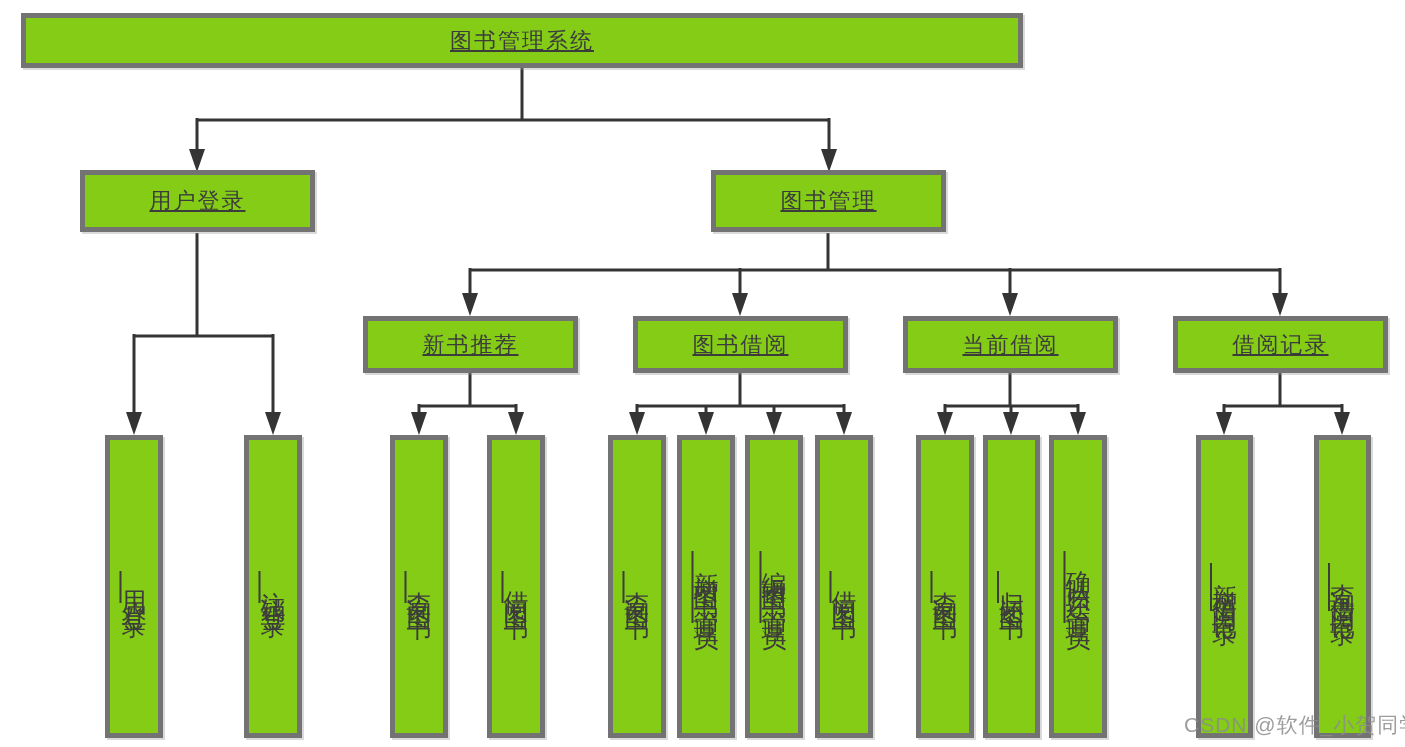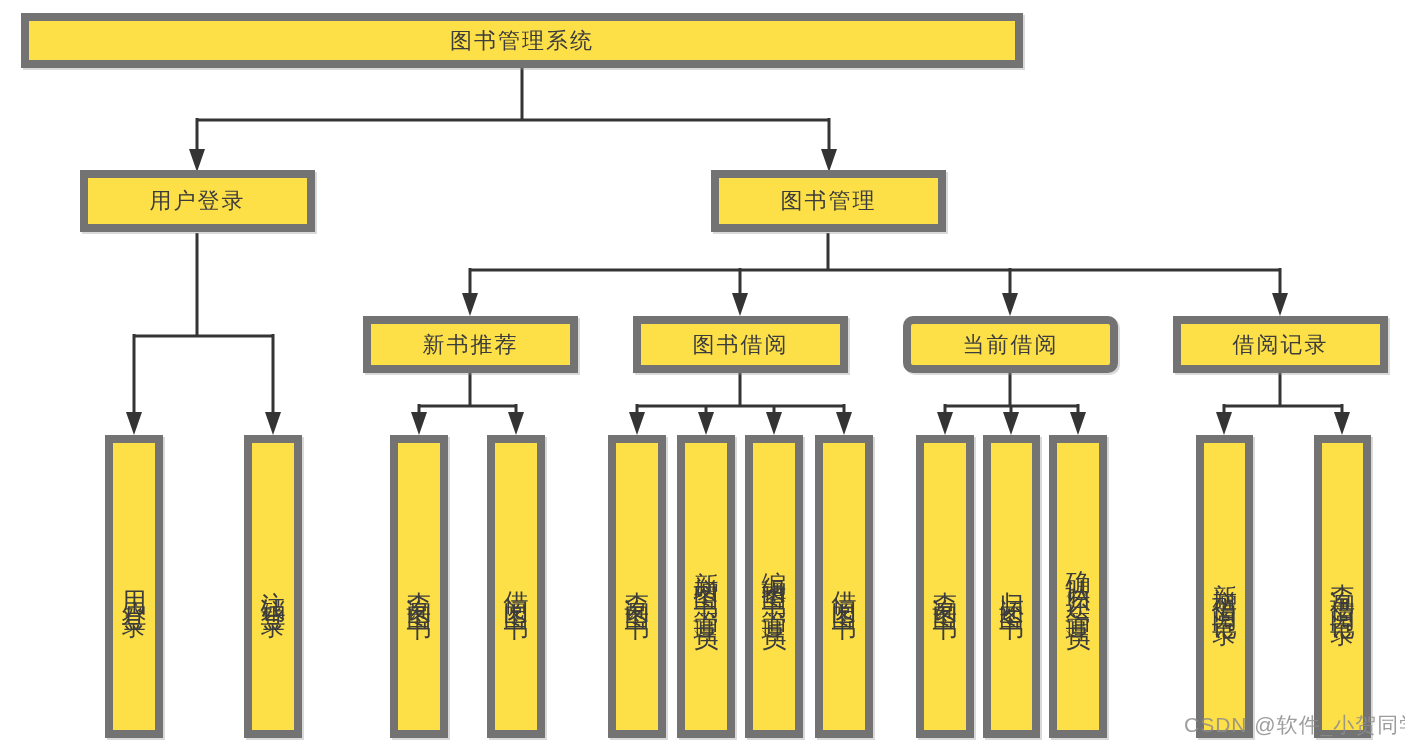--- a/index.html
+++ b/index.html
@@ -15,28 +15,29 @@
     overflow: hidden;
   }
   #connectors {
     position: absolute;
     left: 0; top: 0;
     width: 1405px; height: 747px;
   }
   .node {
     position: absolute;
     box-sizing: border-box;
-    border: 8px solid #737373;
-    background: #fde047;
+    border: 5px solid #737373;
+    background: #84cc16;
     color: #3c3c3c;
     display: flex;
     align-items: center;
     justify-content: center;
     box-shadow: 2px 2px 0 rgba(150,150,150,0.35);
     z-index: 2;
+    text-decoration: underline;
   }
   .h-node {
     font-size: 22px;
     letter-spacing: 2px;
     white-space: nowrap;
   }
   .v-node {
     writing-mode: vertical-rl;
     text-orientation: mixed;
     font-size: 25px;
@@ -100,21 +101,21 @@
     </g>
   </svg>
 
   <div class="node h-node" style="left:21px; top:13px; width:1002px; height:55px;">图书管理系统</div>
 
   <div class="node h-node" style="left:80px; top:170px; width:235px; height:62px;">用户登录</div>
   <div class="node h-node" style="left:711px; top:170px; width:235px; height:62px;">图书管理</div>
 
   <div class="node h-node" style="left:633px; top:316px; width:215px; height:57px;">图书借阅</div>
   <div class="node h-node" style="left:363px; top:316px; width:215px; height:57px;">新书推荐</div>
-  <div class="node h-node" style="left:903px; top:316px; width:215px; height:57px;border-radius:10px;">当前借阅</div>
+  <div class="node h-node" style="left:903px; top:316px; width:215px; height:57px;">当前借阅</div>
   <div class="node h-node" style="left:1173px; top:316px; width:215px; height:57px;">借阅记录</div>
 
   <div class="node v-node" style="left:105px; top:435px; width:58px; height:303px;">用户登录</div>
   <div class="node v-node" style="left:244px; top:435px; width:58px; height:303px;">注销登录</div>
 
   <div class="node v-node" style="left:390px; top:435px; width:58px; height:303px;">查询图书</div>
   <div class="node v-node" style="left:487px; top:435px; width:58px; height:303px;">借阅图书</div>
 
   <div class="node v-node" style="left:608px; top:435px; width:58px; height:303px;">查询图书</div>
   <div class="node v-node" style="left:677px; top:435px; width:58px; height:303px;">新增图书（管理员）</div>

